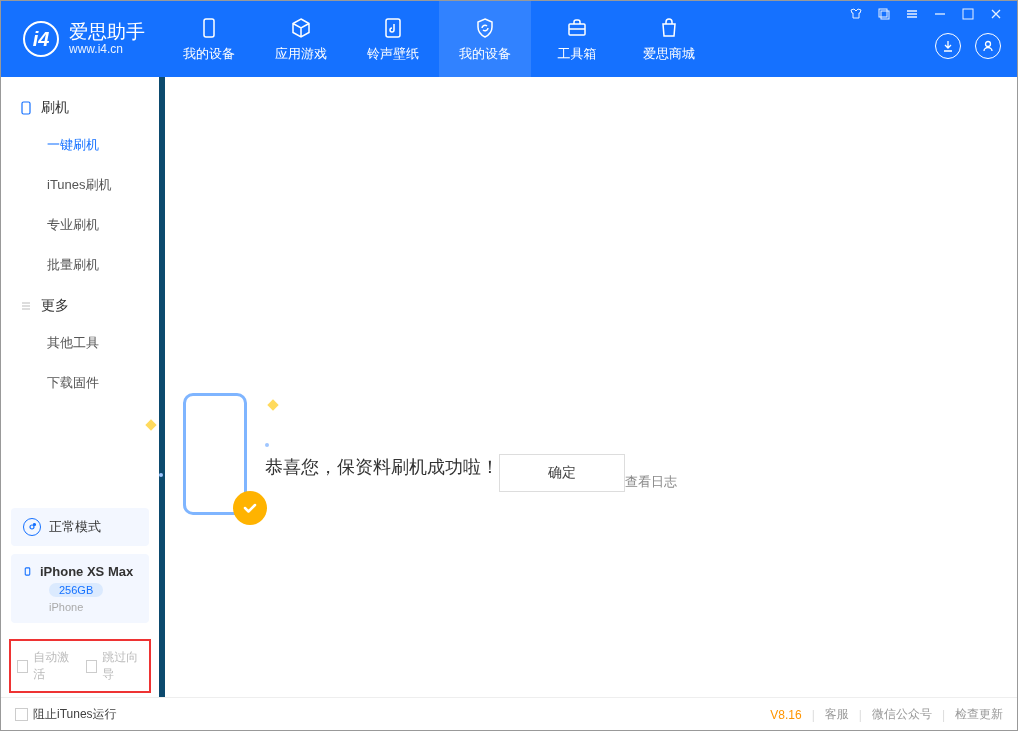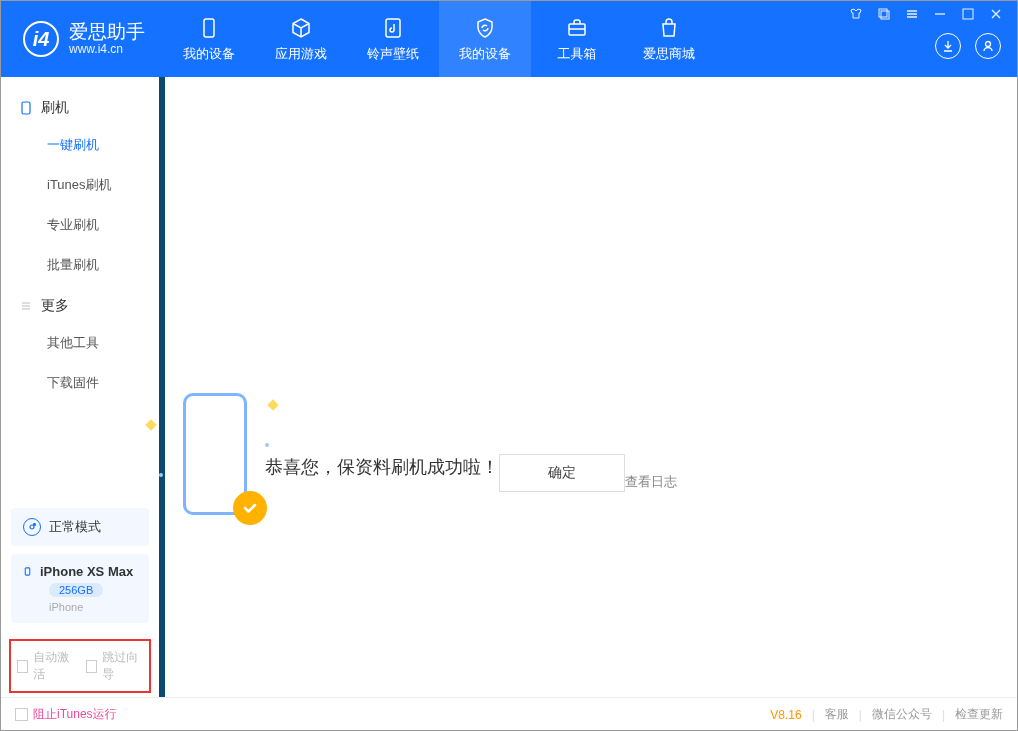--- a/index.html
+++ b/index.html
@@ -52,21 +52,21 @@
 .sparkle.s2 { right: -12px; top: 8px; }
 .dot { position: absolute; width: 4px; height: 4px; background: #9fc6ff; border-radius: 50%; }
 .dot.d1 { left: -6px; top: 80px; }
 .dot.d2 { right: -4px; top: 50px; }
 
 .success-msg { font-size: 18px; color: #333; font-weight: 500; margin-bottom: 30px; }
 .ok-btn { border: 1px solid #ddd; background: #fff; padding: 9px 48px; font-size: 14px; color: #444; cursor: pointer; margin-bottom: 18px; }
 .log-link { font-size: 13px; color: #888; cursor: pointer; }
 
 .footer { height: 34px; border-top: 1px solid #eee; display: flex; align-items: center; padding: 0 14px; font-size: 12px; color: #999; }
-.footer .chk-row { color: #ec4899; }
+.footer .chk-row { color: #404040; }
 .footer-right { margin-left: auto; display: flex; align-items: center; gap: 10px; }
 .footer-link { color: #999; cursor: pointer; }
 .footer-sep { color: #ddd; }
 .version { color: #ff9500; }
 
 svg { display: block; }
 </style>
 </head>
 <body>
 

